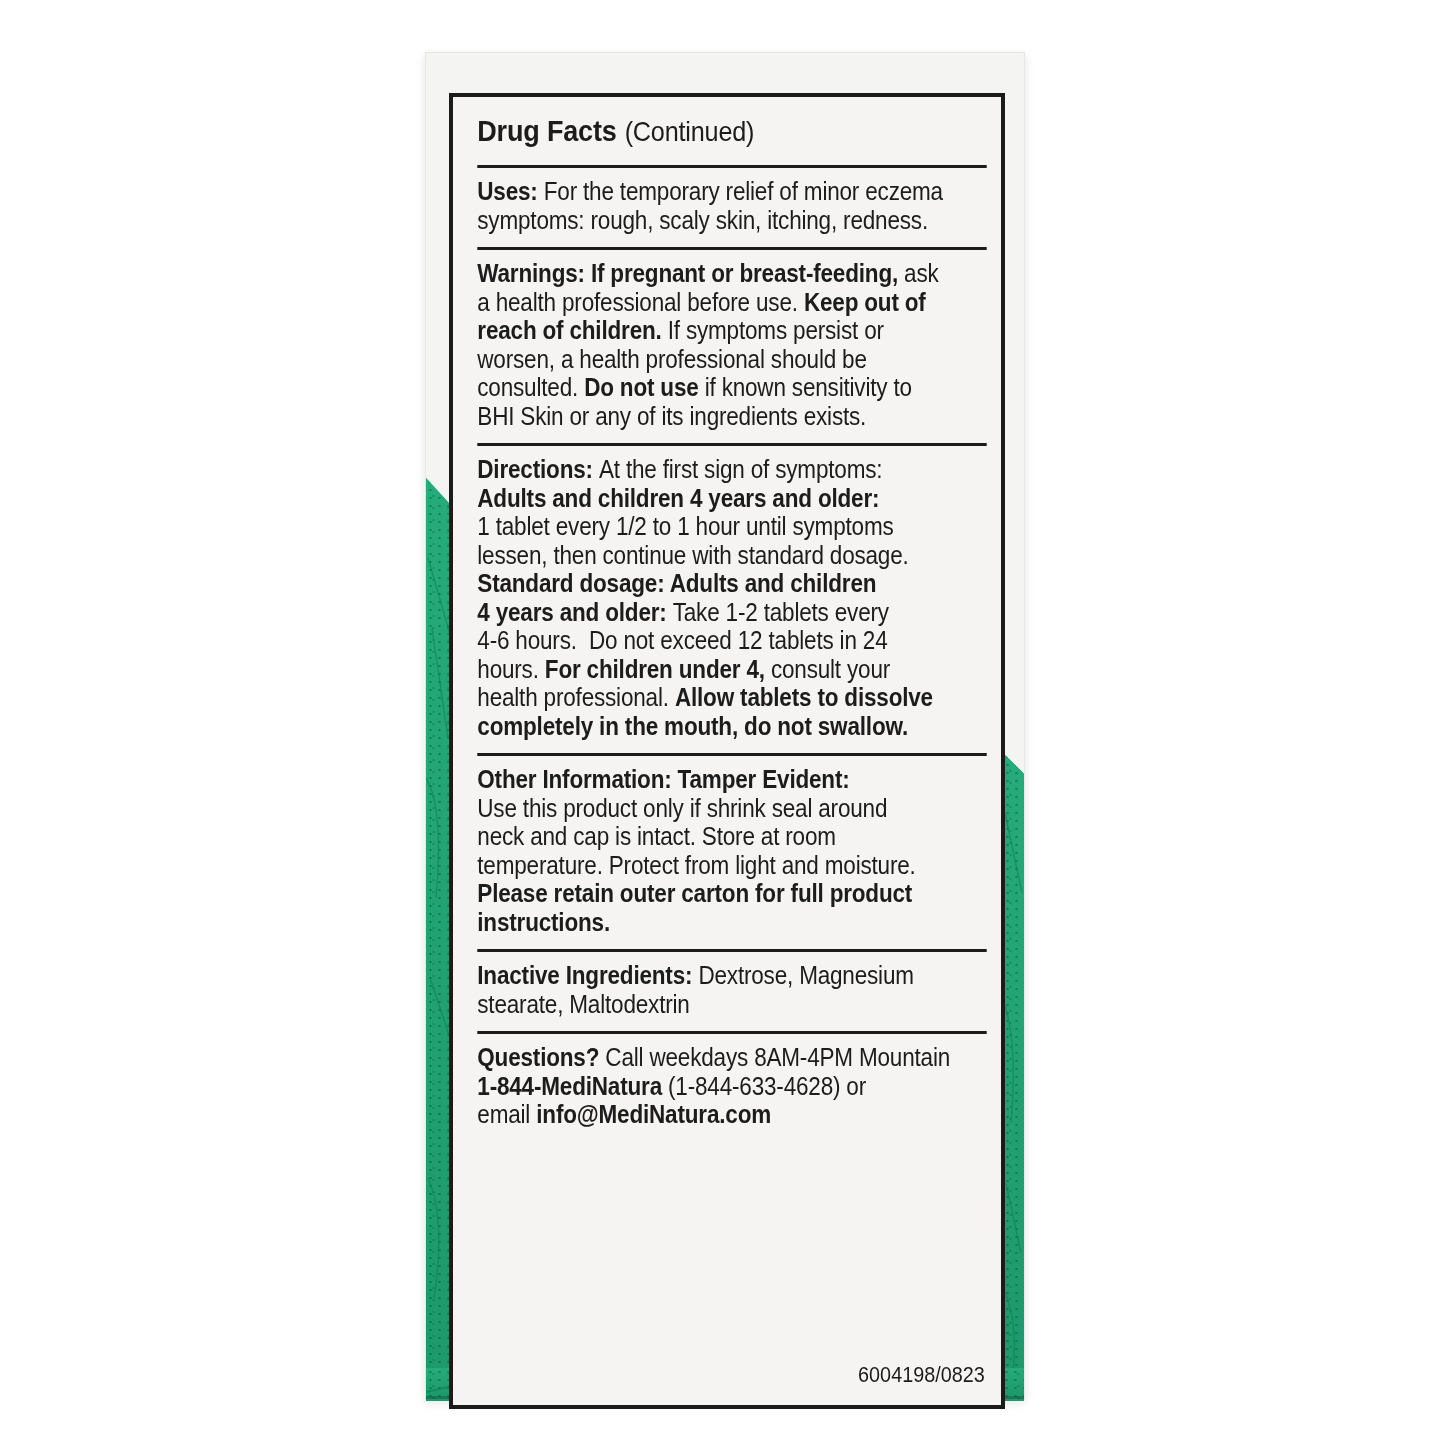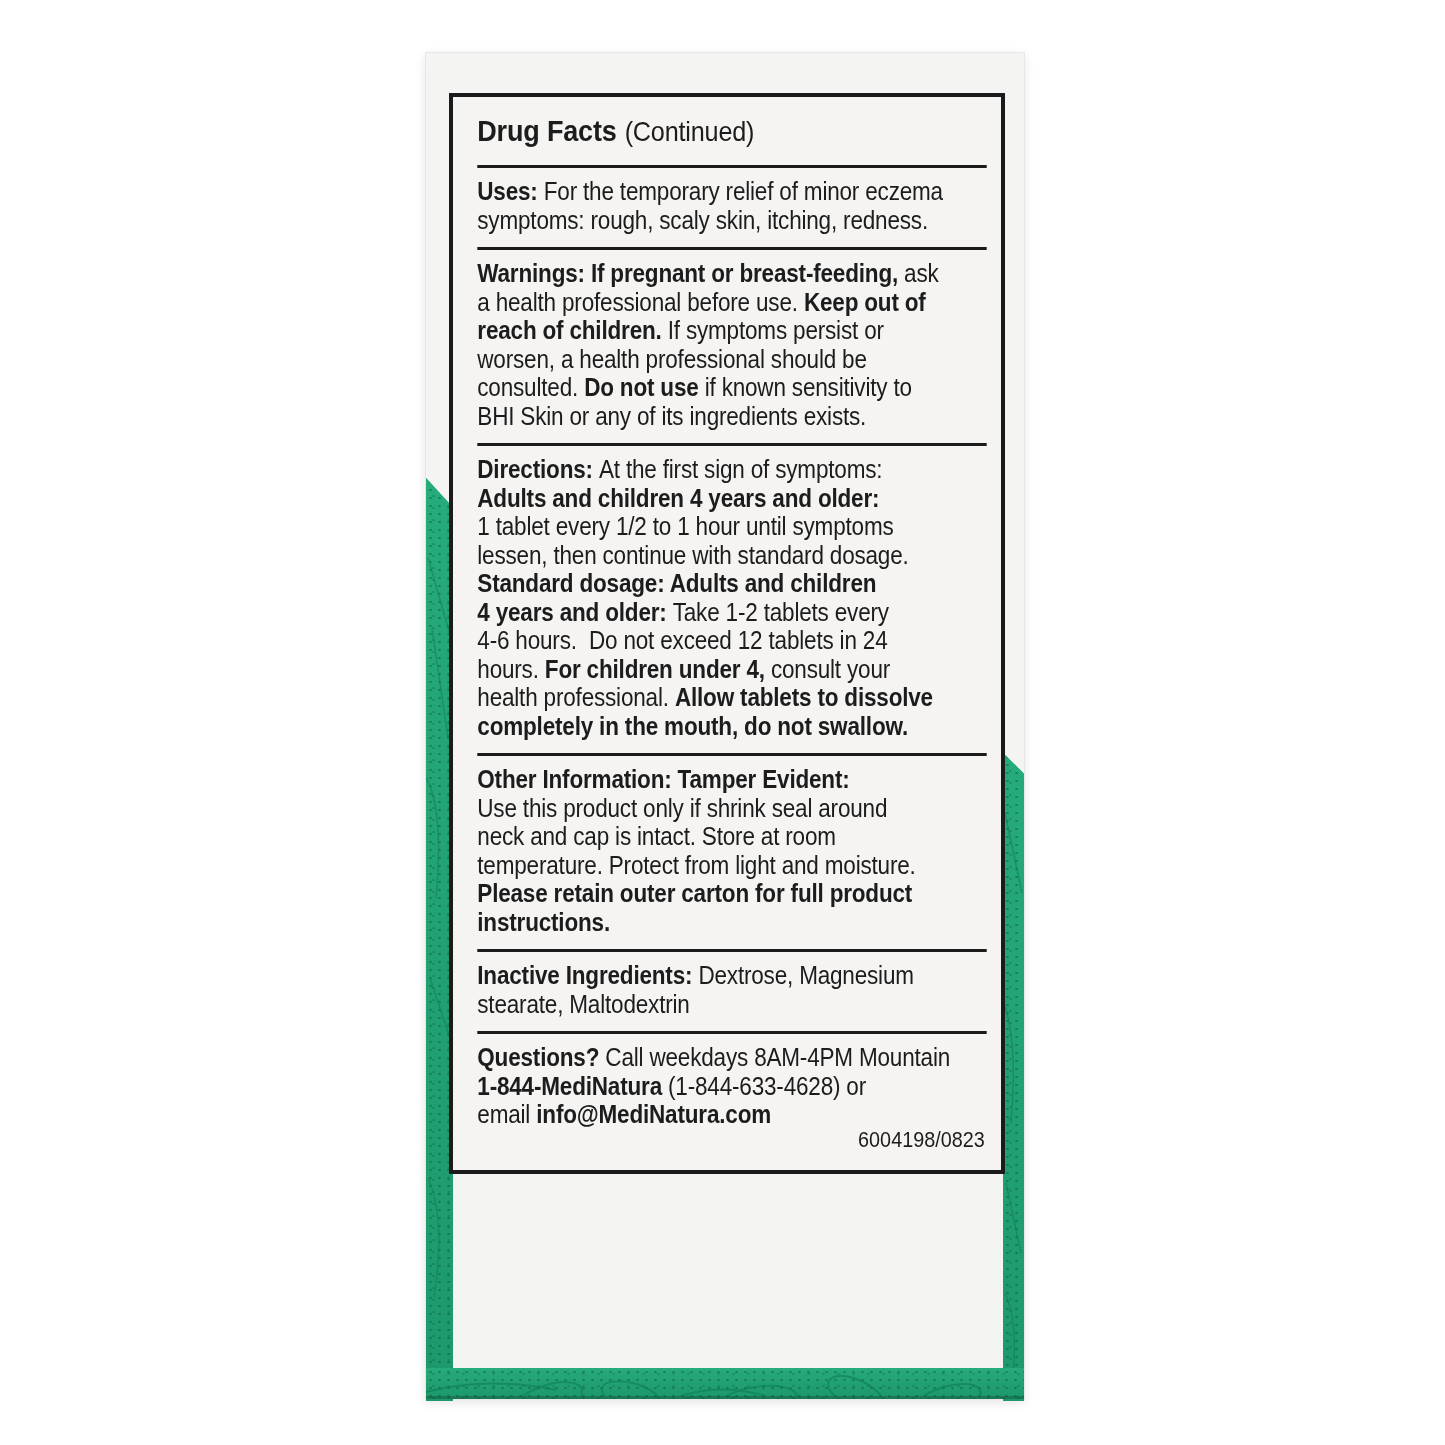--- a/index.html
+++ b/index.html
@@ -41,21 +41,21 @@
   .green-bottom{
     left:0; bottom:0; width:100%; height:31px;
     border-bottom:3px solid rgba(8,61,41,.45);
     box-sizing:border-box;
     overflow:hidden;
   }
   
   .panel{
     position:absolute;
     left:23px; top:40px;
-    width:556px; height:1081px;
+    width:556px; height:1316px;
     background:#f5f4f2;
     border:4px solid #1b1b1b;
     box-sizing:border-box;
   }
   .condense{
     position:absolute; left:0; top:0; bottom:0;
     width:111.1%;
     transform:scaleX(0.9);
     transform-origin:0 0;
     padding:16px 16px 0 27px;

